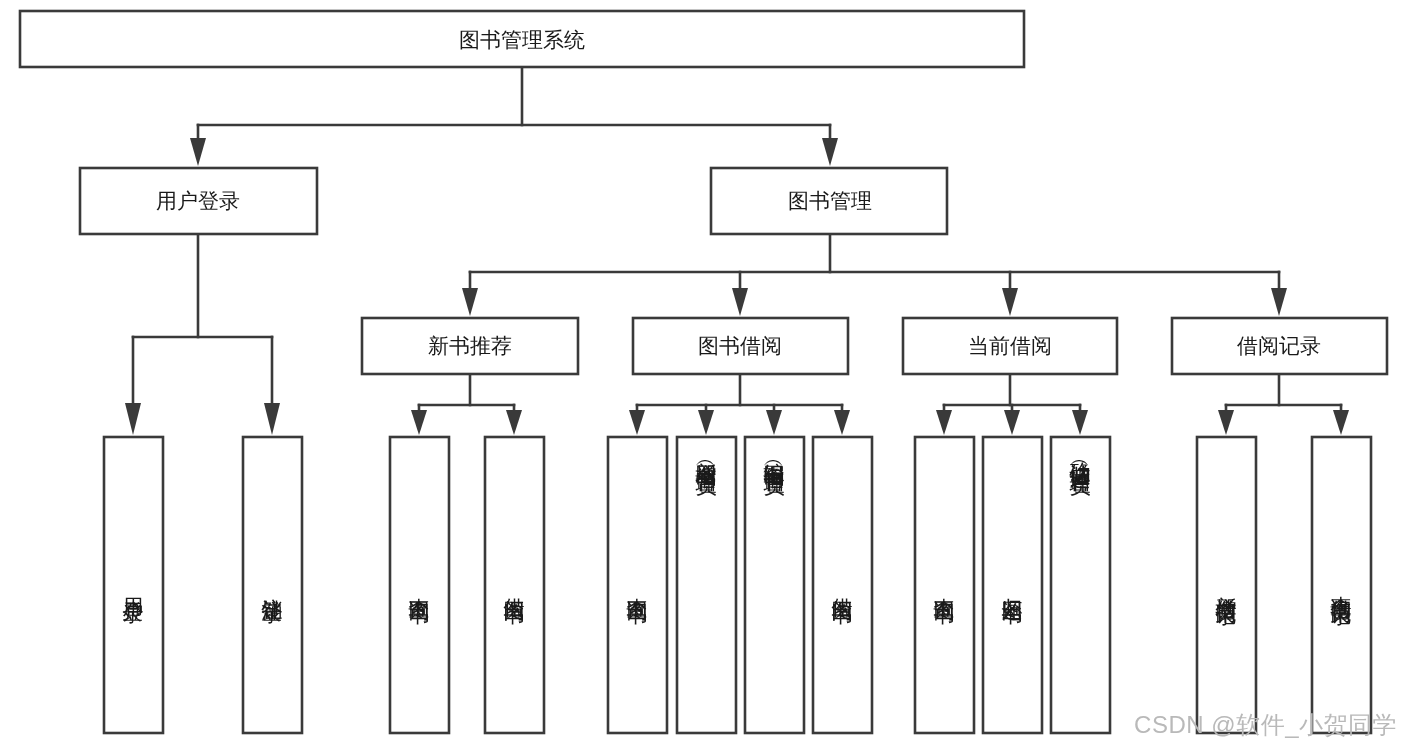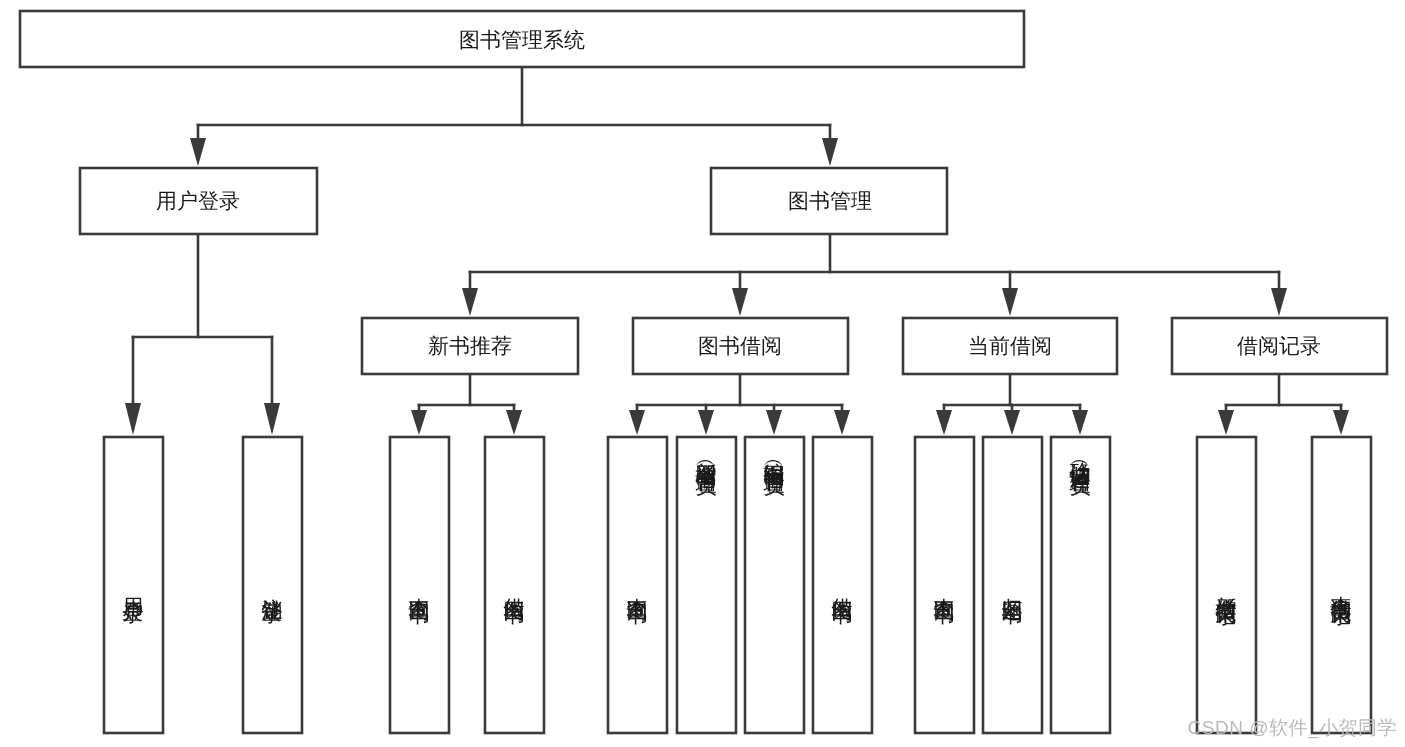--- a/index.html
+++ b/index.html
@@ -63,21 +63,21 @@
     display: flex;
     align-items: center;
     justify-content: center;
     pointer-events: none;
   }
   #watermark {
     position: absolute;
     right: 8px;
     bottom: 6px;
     font-family: "Liberation Sans", "DejaVu Sans", sans-serif;
-    font-size: 19px;
+    font-size: 24px;
     color: #b9b9b9;
     letter-spacing: 0.5px;
     white-space: nowrap;
   }
 </style>
 </head>
 <body>
 
 <div id="diagram-root">
 

